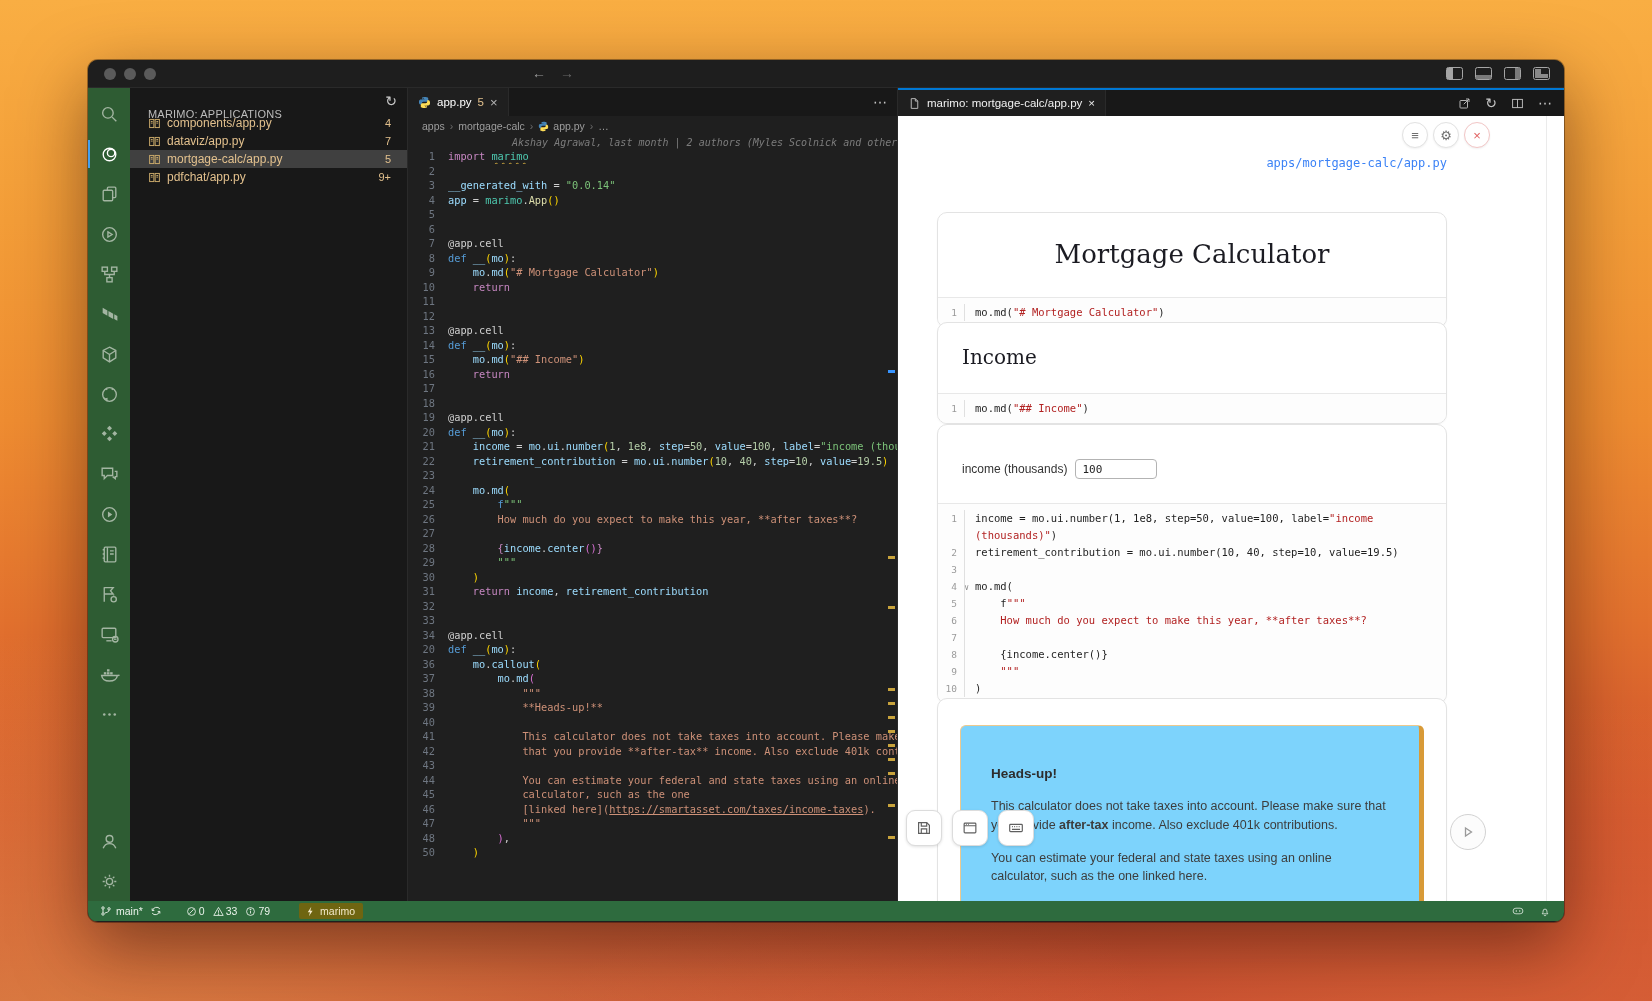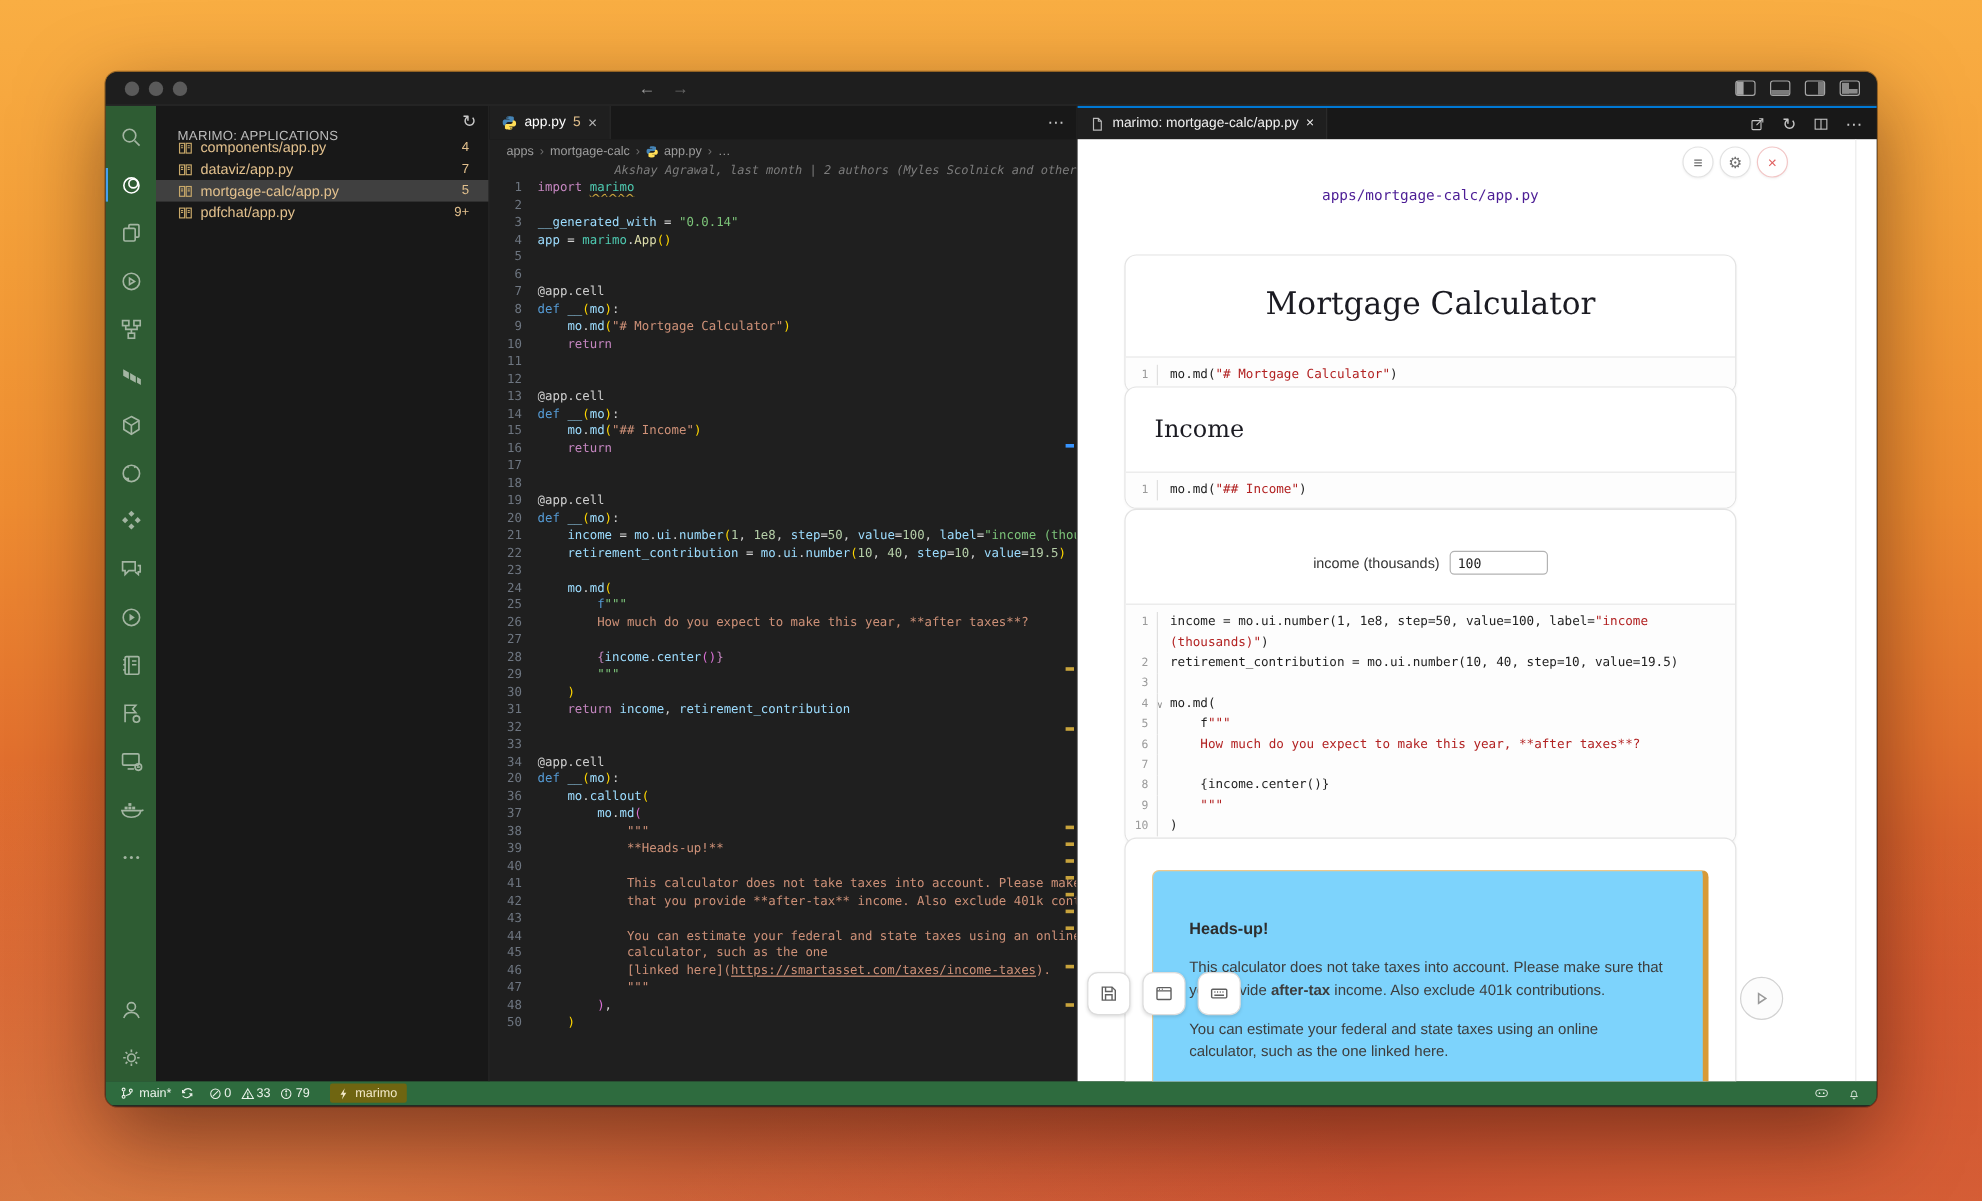--- a/index.html
+++ b/index.html
@@ -76,46 +76,46 @@
   .tab2{ background:#1f1f1f; display:flex; align-items:center; gap:6px; padding:0 10px; font-size:11.5px; color:#f0f0f0; border-right:1px solid #2a2a2a; cursor:pointer;}
   .tab2 svg{ width:13px; height:13px; stroke:#b9b9b9; fill:none; stroke-width:1.2;}
   .pv-actions{ display:flex; align-items:center; gap:13px; padding:0 12px; margin-left:auto; color:#c5c5c5;}
   .pv-actions svg{ width:15px; height:15px; stroke:currentColor; fill:none; stroke-width:1.2; cursor:pointer;}
   .pv-actions .uni{ font-size:14px; cursor:pointer; }
   .webview{ position:relative; flex:1; background:#ffffff; overflow:hidden; color:#222222; }
   .wv-scrollline{ position:absolute; top:0; bottom:0; right:17px; width:1px; background:#ebebeb; }
   .wv-actions{ position:absolute; top:6px; right:74px; display:flex; gap:5px; }
   .circ{ width:26px; height:26px; border-radius:50%; border:1px solid #e2e2e2; background:#fff; display:flex; align-items:center; justify-content:center; font-size:13px; color:#6f6f6f; box-shadow:0 1px 2px rgba(0,0,0,.06); cursor:pointer;}
   .circ.close{ color:#e06060; border-color:#f2c6c6; }
-  .wv-path{ position:absolute; top:40px; left:39px; width:510px; text-align:center; font:12px "DejaVu Sans Mono", monospace; color:#4c1d95; }
+  .wv-path{ position:absolute; top:40px; left:39px; width:510px; text-align:right; font:12px "DejaVu Sans Mono", monospace; color:#3b82f6; }
   .card{ position:absolute; left:39px; width:510px; background:#fff; border:1px solid #e3e3e3; border-radius:10px; overflow:hidden; box-shadow:0 1px 2px rgba(0,0,0,.03);}
   .card .output{ padding:18px 24px; }
   .card .codeblock{ border-top:1px solid #e8e8e8; background:#fdfdfd; padding:6px 10px 6px 0; }
   .pcode .code-line{ font-family:"DejaVu Sans Mono", monospace; font-size:10.5px; line-height:17px; white-space:normal;}
   .pcode .ln{ width:26px; flex:none; text-align:right; padding-right:7px; color:#9b9b9b; font-size:9.5px; position:relative;}
   .pcode .fold{ position:absolute; right:-5px; top:1px; color:#8a8a8a; font-size:8px; }
   .pcode .code-body{ border-left:1px solid #e0e0e0; padding-left:10px; white-space:pre-wrap; }
   .pk-k{color:#1f1f1f}.pk-s{color:#b22222}
   .c1-title{ font-family:"DejaVu Serif", serif; font-size:26px; color:#1b1b22; text-align:center; padding:8px 0 10px; }
   .c2-title{ font-family:"DejaVu Serif", serif; font-size:20px; color:#1b1b22; padding:4px 0 6px; }
   .prompt{ font-size:13.5px; color:#222; }
   .prompt b{ font-weight:bold; }
-  .inputrow{ display:flex; align-items:center; justify-content:center; gap:8px; margin:16px 0 6px; }
+  .inputrow{ display:flex; align-items:center; justify-content:flex-start; gap:8px; margin:16px 0 6px; }
   .inputrow label{ font-size:12px; color:#333; }
   .inputrow input{ width:82px; height:20px; border:1px solid #b3b3b3; border-radius:4px; padding:0 6px; font:11px "DejaVu Sans Mono", monospace; color:#222; }
   .callout{ margin:26px 22px 22px; background:#7dd3fc; border:1px solid #ecc98e; border-right:5px solid #d89a37; border-radius:6px; padding:40px 30px 30px; }
   .callout h4{ font-size:13.5px; color:#2d2d2d; margin-bottom:16px; }
   .callout p{ font-size:12.5px; line-height:1.5; color:#3d3d3d; margin-bottom:14px; }
   .float-btns{ position:absolute; left:8px; top:694px; display:flex; gap:10px; }
   .fbtn{ width:36px; height:36px; border-radius:9px; border:1px solid #dcdcdc; background:#fff; box-shadow:0 1px 3px rgba(0,0,0,.12); display:flex; align-items:center; justify-content:center; color:#5f5f5f; cursor:pointer;}
   .fbtn svg{ width:18px; height:18px; stroke:currentColor; fill:none; stroke-width:1.3; }
   .play-btn{ position:absolute; left:552px; top:698px; width:36px; height:36px; border-radius:50%; border:1px solid #d2d2d2; background:#fcfcfc; display:flex; align-items:center; justify-content:center; cursor:pointer;}
   .play-btn svg{ width:14px; height:14px; stroke:#9a9a9a; fill:none; stroke-width:1.3;}
   
-  .statusbar{ height:20px; background:#2e6b3e; display:flex; align-items:center; font-size:10.5px; color:#eaf2ea; padding:0 12px; gap:12px; }
+  .statusbar{ height:20px; background:#2e6b3e; display:flex; align-items:center; font-size:10.5px; color:#eaf2ea; padding:0 12px; gap:24px; }
   .sb-item{ display:flex; align-items:center; gap:4px; cursor:pointer; }
   .sb-item svg{ width:12px; height:12px; stroke:currentColor; fill:none; stroke-width:1.1; }
   .sb-problems{ display:flex; align-items:center; gap:3px; cursor:pointer;}
   .sb-problems svg{ width:11px; height:11px; stroke:currentColor; fill:none; stroke-width:1.1; }
   .sb-problems .grp{ display:flex; align-items:center; gap:2px; margin-right:5px;}
   .marimo-chip{ display:flex; align-items:center; gap:4px; background:#6f6511; color:#f3e9c8; padding:2px 8px 2px 6px; border-radius:2px; cursor:pointer;}
   .marimo-chip svg{ width:11px; height:11px; }
   .sb-right{ margin-left:auto; display:flex; align-items:center; gap:13px; }
   .sb-right svg{ width:14px; height:14px; stroke:currentColor; fill:none; stroke-width:1.1; cursor:pointer;}
 </style>

